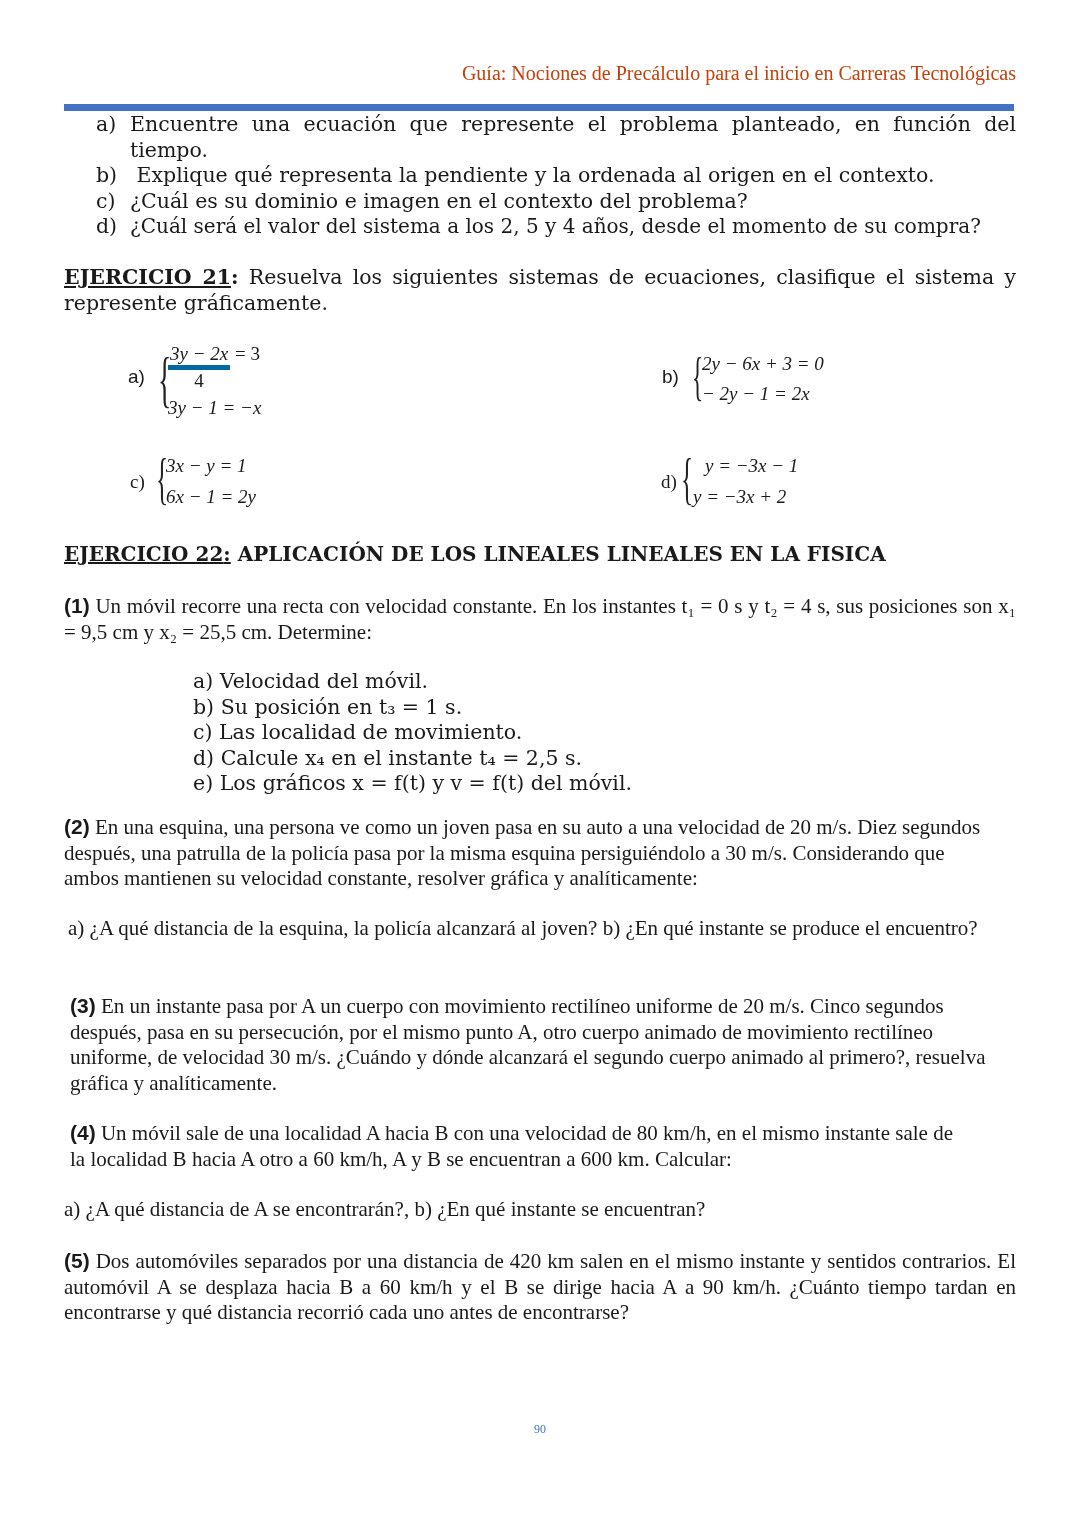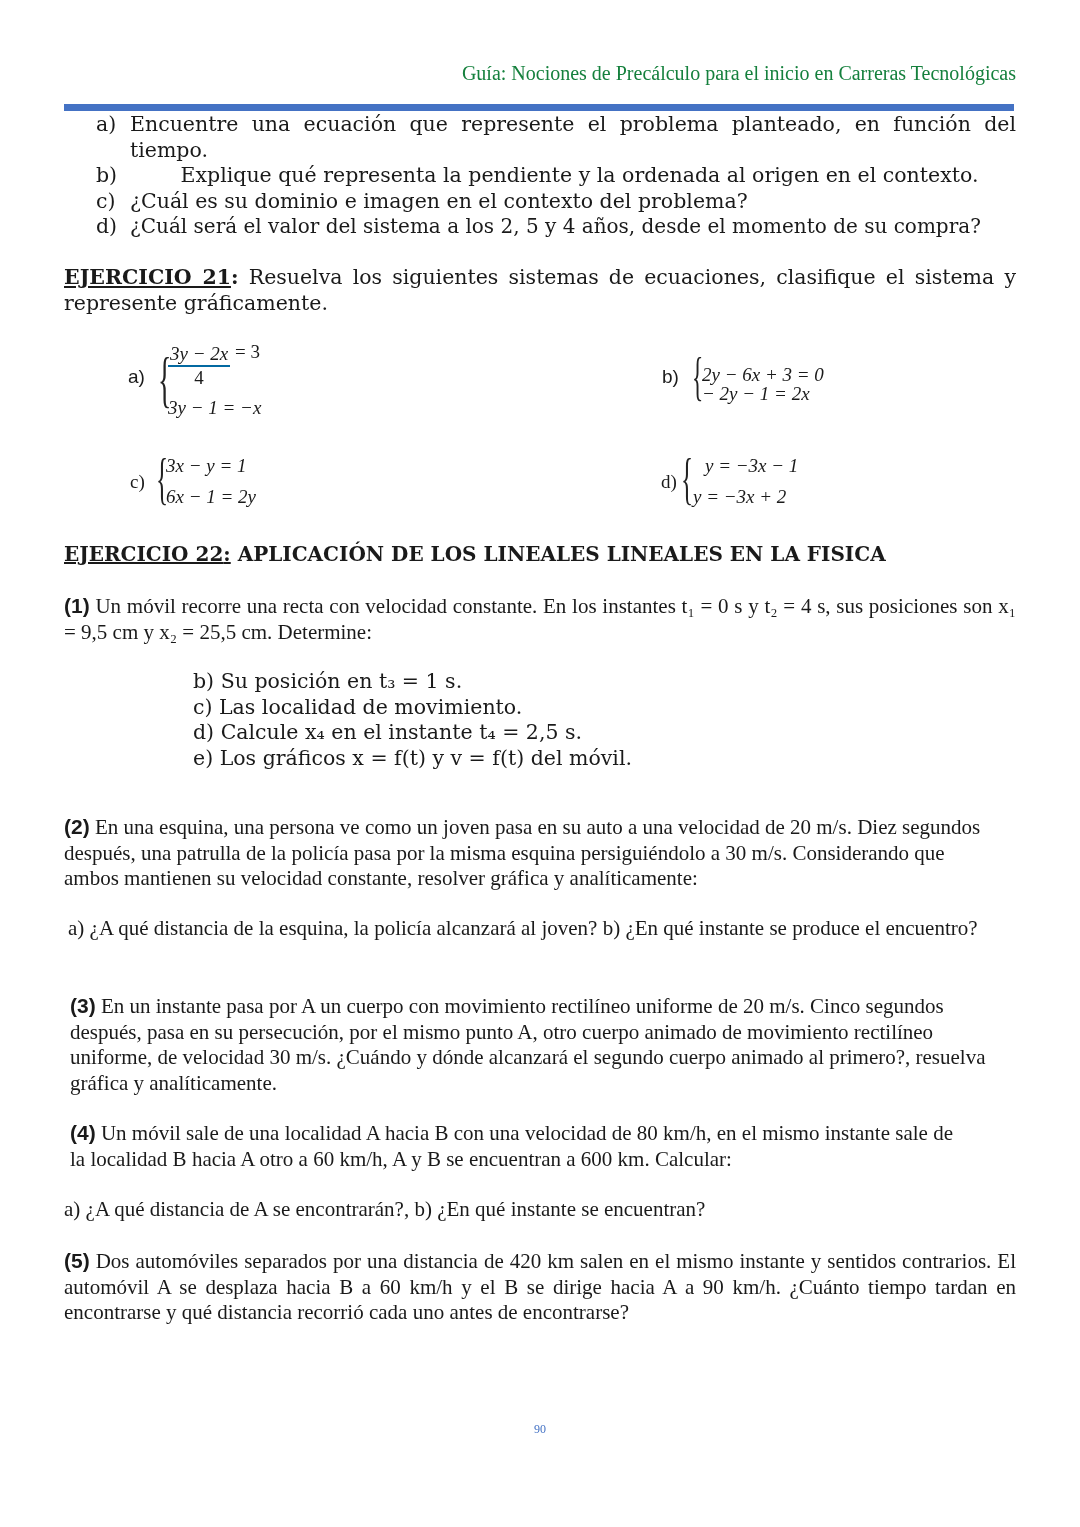--- a/index.html
+++ b/index.html
@@ -1,55 +1,55 @@
 <!DOCTYPE html>
 <html><head>
 <meta charset="utf-8">
 <style>
   html, body { margin: 0; padding: 0; background: #ffffff; }
   body { width: 1080px; height: 1527px; position: relative; overflow: hidden;
          font-family: "DejaVu Serif", "Liberation Serif", serif; color: #1a1a1a; }
   .header-title { position: absolute; right: 64px; top: 62px; font-size: 20px;
-                  font-family: "Liberation Serif", serif; color: #15803d; }
+                  font-family: "Liberation Serif", serif; color: #c2410c; }
   .rule { position: absolute; left: 64px; top: 104px; width: 950px; height: 7px; background: #4472c4; }
   .block { position: absolute; left: 64px; width: 952px; font-size: 20.5px; line-height: 25.5px; }
   .justify { text-align: justify; }
   .list-a { position: absolute; left: 96px; width: 920px; font-size: 20.5px; line-height: 25.5px; }
   .list-a .li { display: flex; }
   .list-a .lbl { width: 34px; flex: none; }
   .list-a .txt { flex: 1; text-align: justify; }
   .ex-title { font-weight: bold; text-decoration: underline; }
   .sys { position: absolute; font-family: "Liberation Serif", serif; font-size: 19px; font-style: normal; }
   .sys .lab { position: absolute; font-family: "Liberation Sans", sans-serif; font-size: 19px; }
   .sys .brace { position: absolute; font-size: 62px; line-height: 62px; font-weight: 100; transform: scaleX(0.45); transform-origin: left top; color: #222; }
   .sys .eq { position: absolute; white-space: nowrap; }
   .sys i { font-style: italic; }
   .frac { display: inline-block; vertical-align: middle; text-align: center; }
-  .frac .num { display: block; border-bottom: 2px solid #0369a1; padding: 0 2px; }
+  .frac .num { display: block; border-bottom: 5px solid #0369a1; padding: 0 2px; }
   .frac .den { display: block; }
   .condensed { font-family: "Liberation Serif", serif; font-size: 21px; line-height: 25.5px; }
   .problem-num { font-family: "Liberation Sans", sans-serif; font-weight: bold; }
   .page-num { position: absolute; left: 0; width: 1080px; top: 1422px; text-align: center;
               font-family: "Liberation Serif", serif; font-size: 12px; color: #4472c4; }
   .sub-list { position: absolute; left: 193px; font-size: 20.5px; line-height: 25.5px; }
 </style>
 </head>
 <body>
 
 <div class="header-title">Guía: Nociones de Precálculo para el inicio en Carreras Tecnológicas</div>
 <div class="rule"></div>
 
 <div class="list-a" style="top:112px;">
   <div class="li">
     <span class="lbl">a)</span>
     <span class="txt">Encuentre una ecuación que represente el problema planteado, en función del tiempo.</span>
   </div>
   <div class="li">
     <span class="lbl">b)</span>
-    <span class="txt" style="white-space:pre;margin-left:44px;"> Explique qué representa la pendiente y la ordenada al origen en el contexto.</span>
+    <span class="txt" style="white-space:pre;"> Explique qué representa la pendiente y la ordenada al origen en el contexto.</span>
   </div>
   <div class="li">
     <span class="lbl">c)</span>
     <span class="txt">¿Cuál es su dominio e imagen en el contexto del problema?</span>
   </div>
   <div class="li">
     <span class="lbl">d)</span>
     <span class="txt" style="font-size:20px;">¿Cuál será el valor del sistema a los 2, 5 y 4 años, desde el momento de su compra?</span>
   </div>
 </div>
@@ -64,21 +64,21 @@
   <span class="eq" style="left:40px; top:0px;">
     <span class="frac"><i class="num">3y − 2x</i><span class="den">4</span></span>
     <span style="position:relative; top:-12px;">= 3</span>
   </span>
   <i class="eq" style="left:40px; top:54px;">3y − 1 = −x</i>
 </div>
 
 <div class="sys" style="left:662px; top:350px; width:200px; height:60px;">
   <span class="lab" style="left:0; top:16px;">b)</span>
   <span class="brace" style="left:30px; top:-4px; font-size:52px;">{</span>
-  <i class="eq" style="left:40px; top:14px;">2y − 6x + 3 = 0</i>
+  <i class="eq" style="left:40px; top:3px;">2y − 6x + 3 = 0</i>
   <i class="eq" style="left:40px; top:33px;">− 2y − 1 = 2x</i>
 </div>
 
 <div class="sys" style="left:130px; top:450px; width:200px; height:60px;">
   <span class="lab" style="left:0; top:21px; font-family:'Liberation Serif',serif;">c)</span>
   <span class="brace" style="left:26px; top:-2px; font-size:56px;">{</span>
   <i class="eq" style="left:36px; top:5px;">3x − y = 1</i>
   <i class="eq" style="left:36px; top:36px;">6x − 1 = 2y</i>
 </div>
 
@@ -90,20 +90,21 @@
 </div>
 
 <div class="block" style="top:542px; font-weight:bold; font-size:20px;">
   <span style="text-decoration:underline;">EJERCICIO 22</span><span style="text-decoration:underline;">:</span><span> APLICACIÓN DE LOS LINEALES LINEALES EN LA FISICA</span>
 </div>
 
 <div class="block condensed justify" style="top:593px;">
   <span class="problem-num">(1)</span><span> Un móvil recorre una recta con velocidad constante. En los instantes t₁ = 0 s y t₂ = 4 s, sus posiciones son x₁ = 9,5 cm y x₂ = 25,5 cm. Determine:</span>
 </div>
 <div class="sub-list" style="top:669px;">
+  <div>a) Velocidad del móvil.</div>
   <div>b) Su posición en t₃ = 1 s.</div>
   <div>c) Las localidad de movimiento.</div>
   <div>d) Calcule x₄ en el instante t₄ = 2,5 s.</div>
   <div>e) Los gráficos x = f(t) y v = f(t) del móvil.</div>
 </div>
 
 <div class="block condensed" style="top:814px; width:935px;">
   <span class="problem-num">(2)</span><span> En una esquina, una persona ve como un joven pasa en su auto a una velocidad de 20 m/s. Diez segundos después, una patrulla de la policía pasa por la misma esquina persiguiéndolo a 30 m/s. Considerando que ambos mantienen su velocidad constante, resolver gráfica y analíticamente:</span>
 </div>
 <div class="block condensed" style="top:916px; left:68px; width:935px; white-space:normal;">

